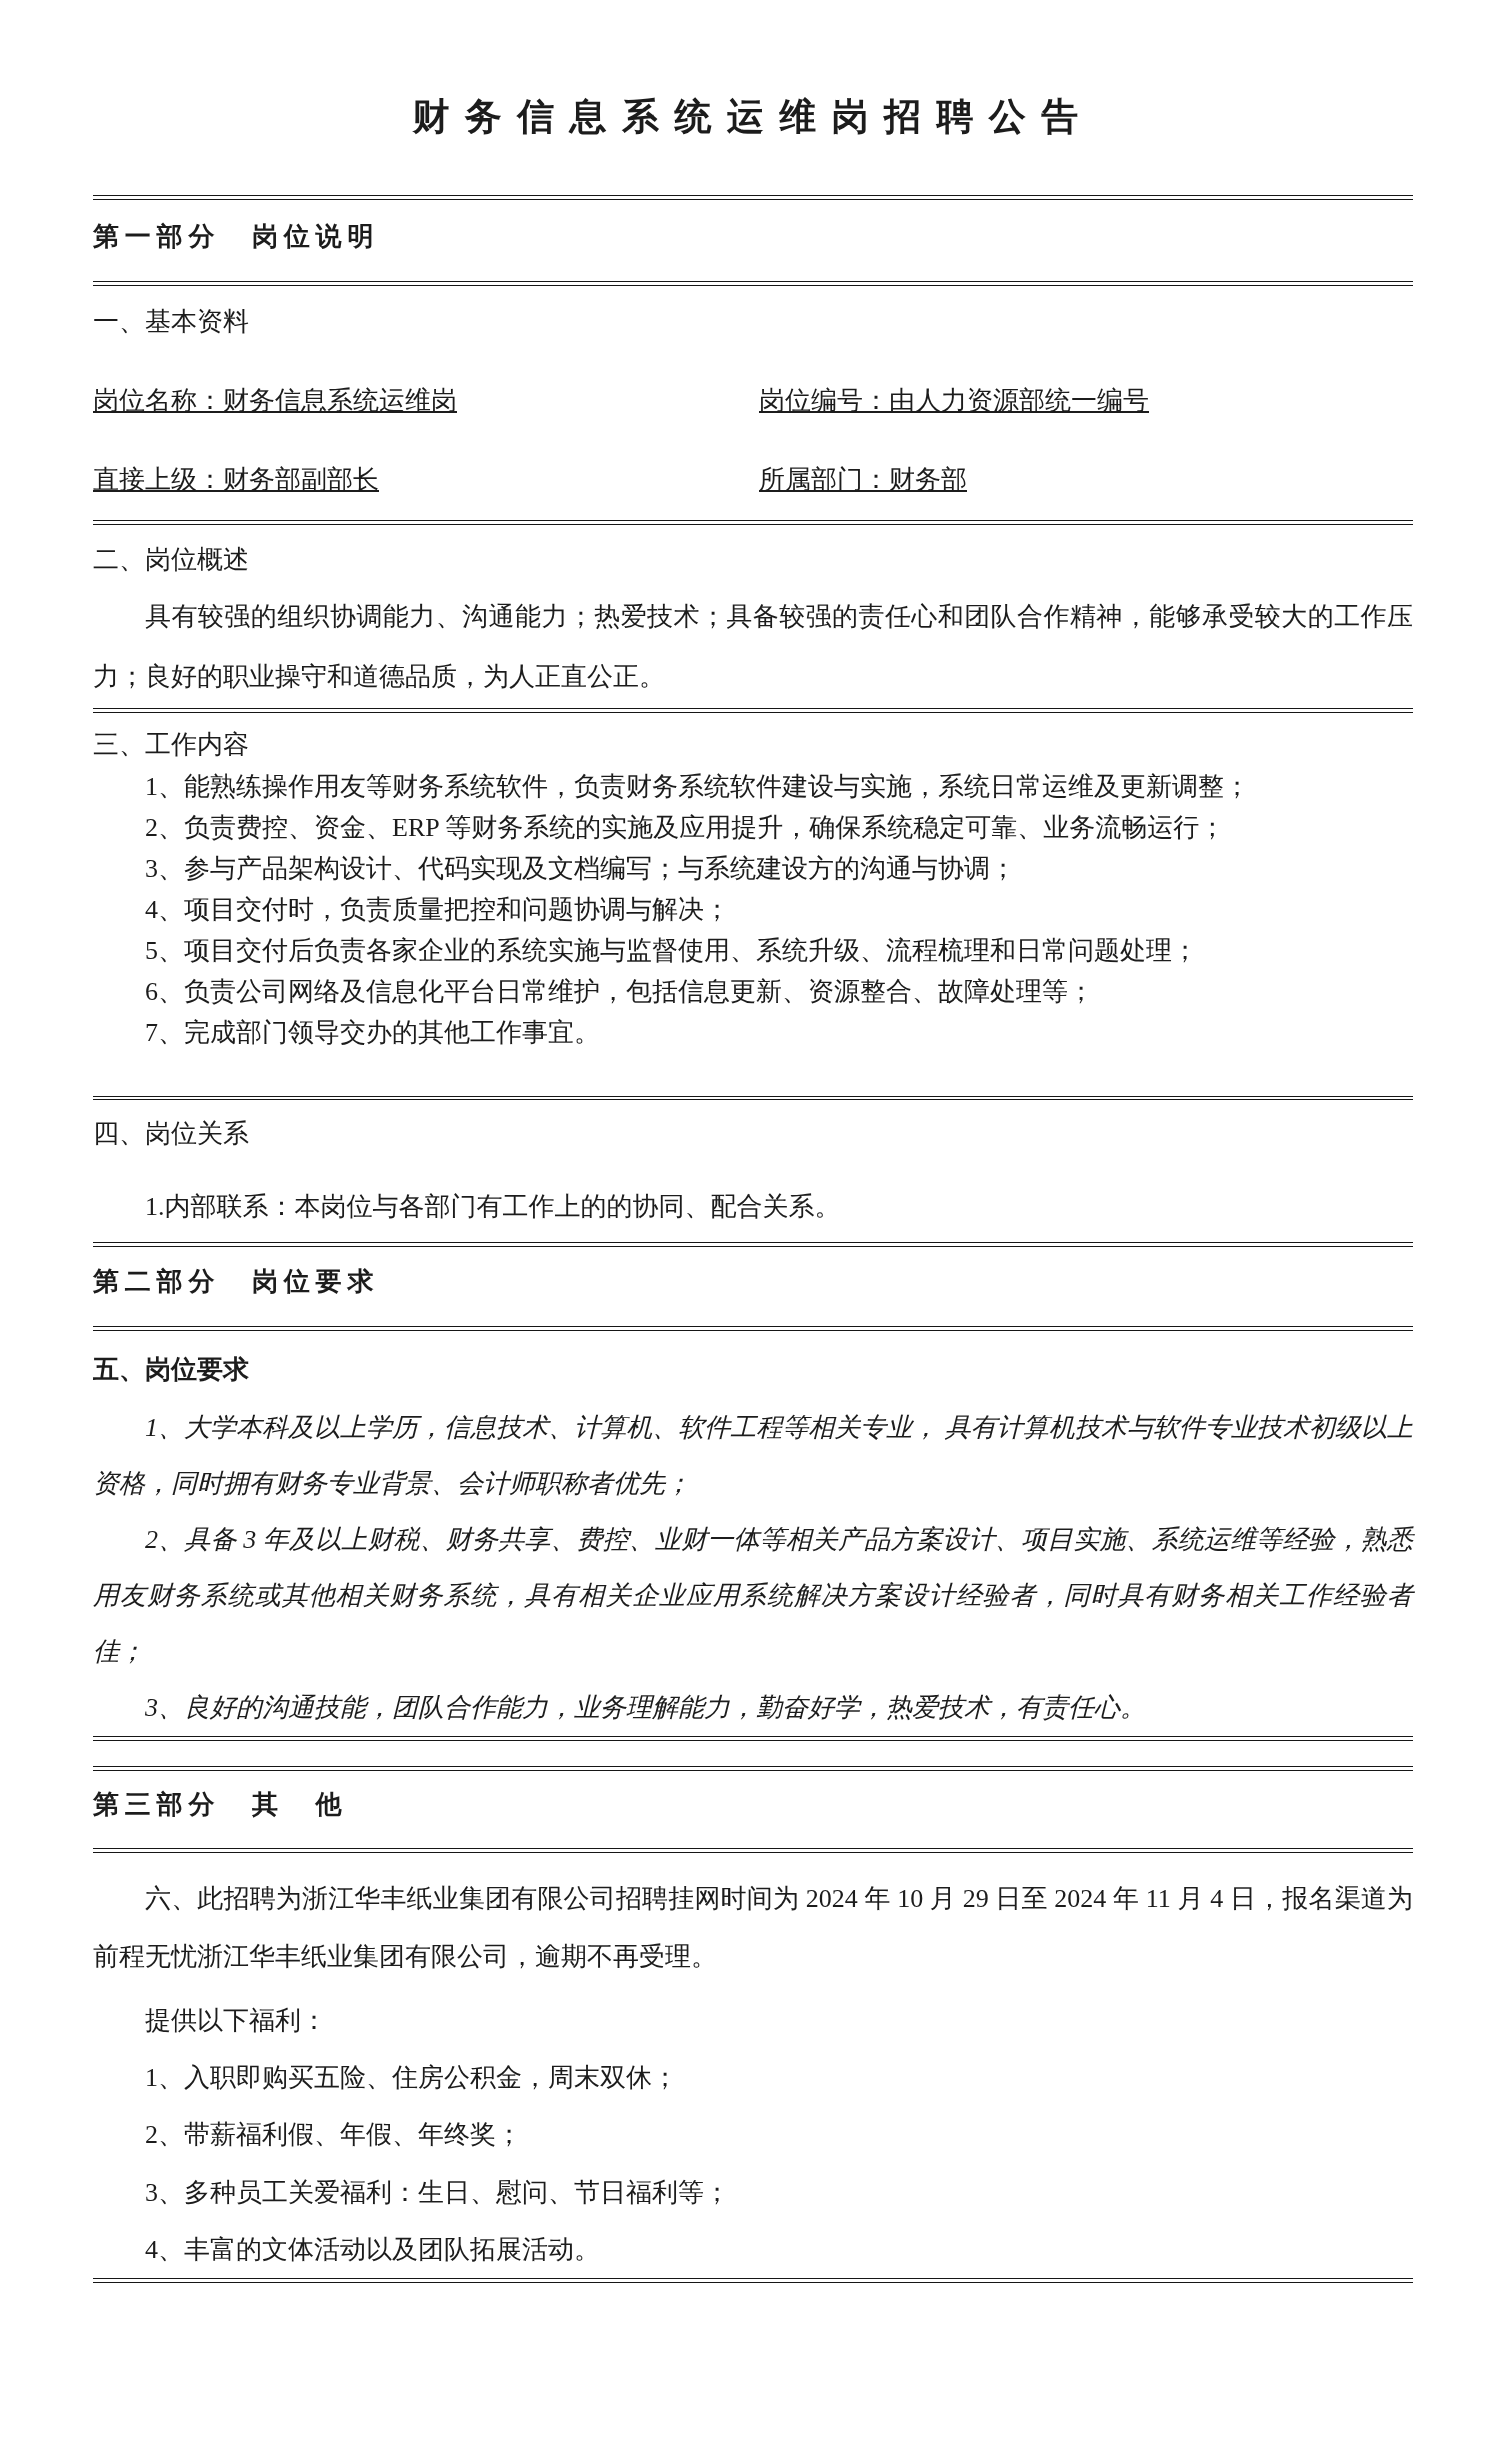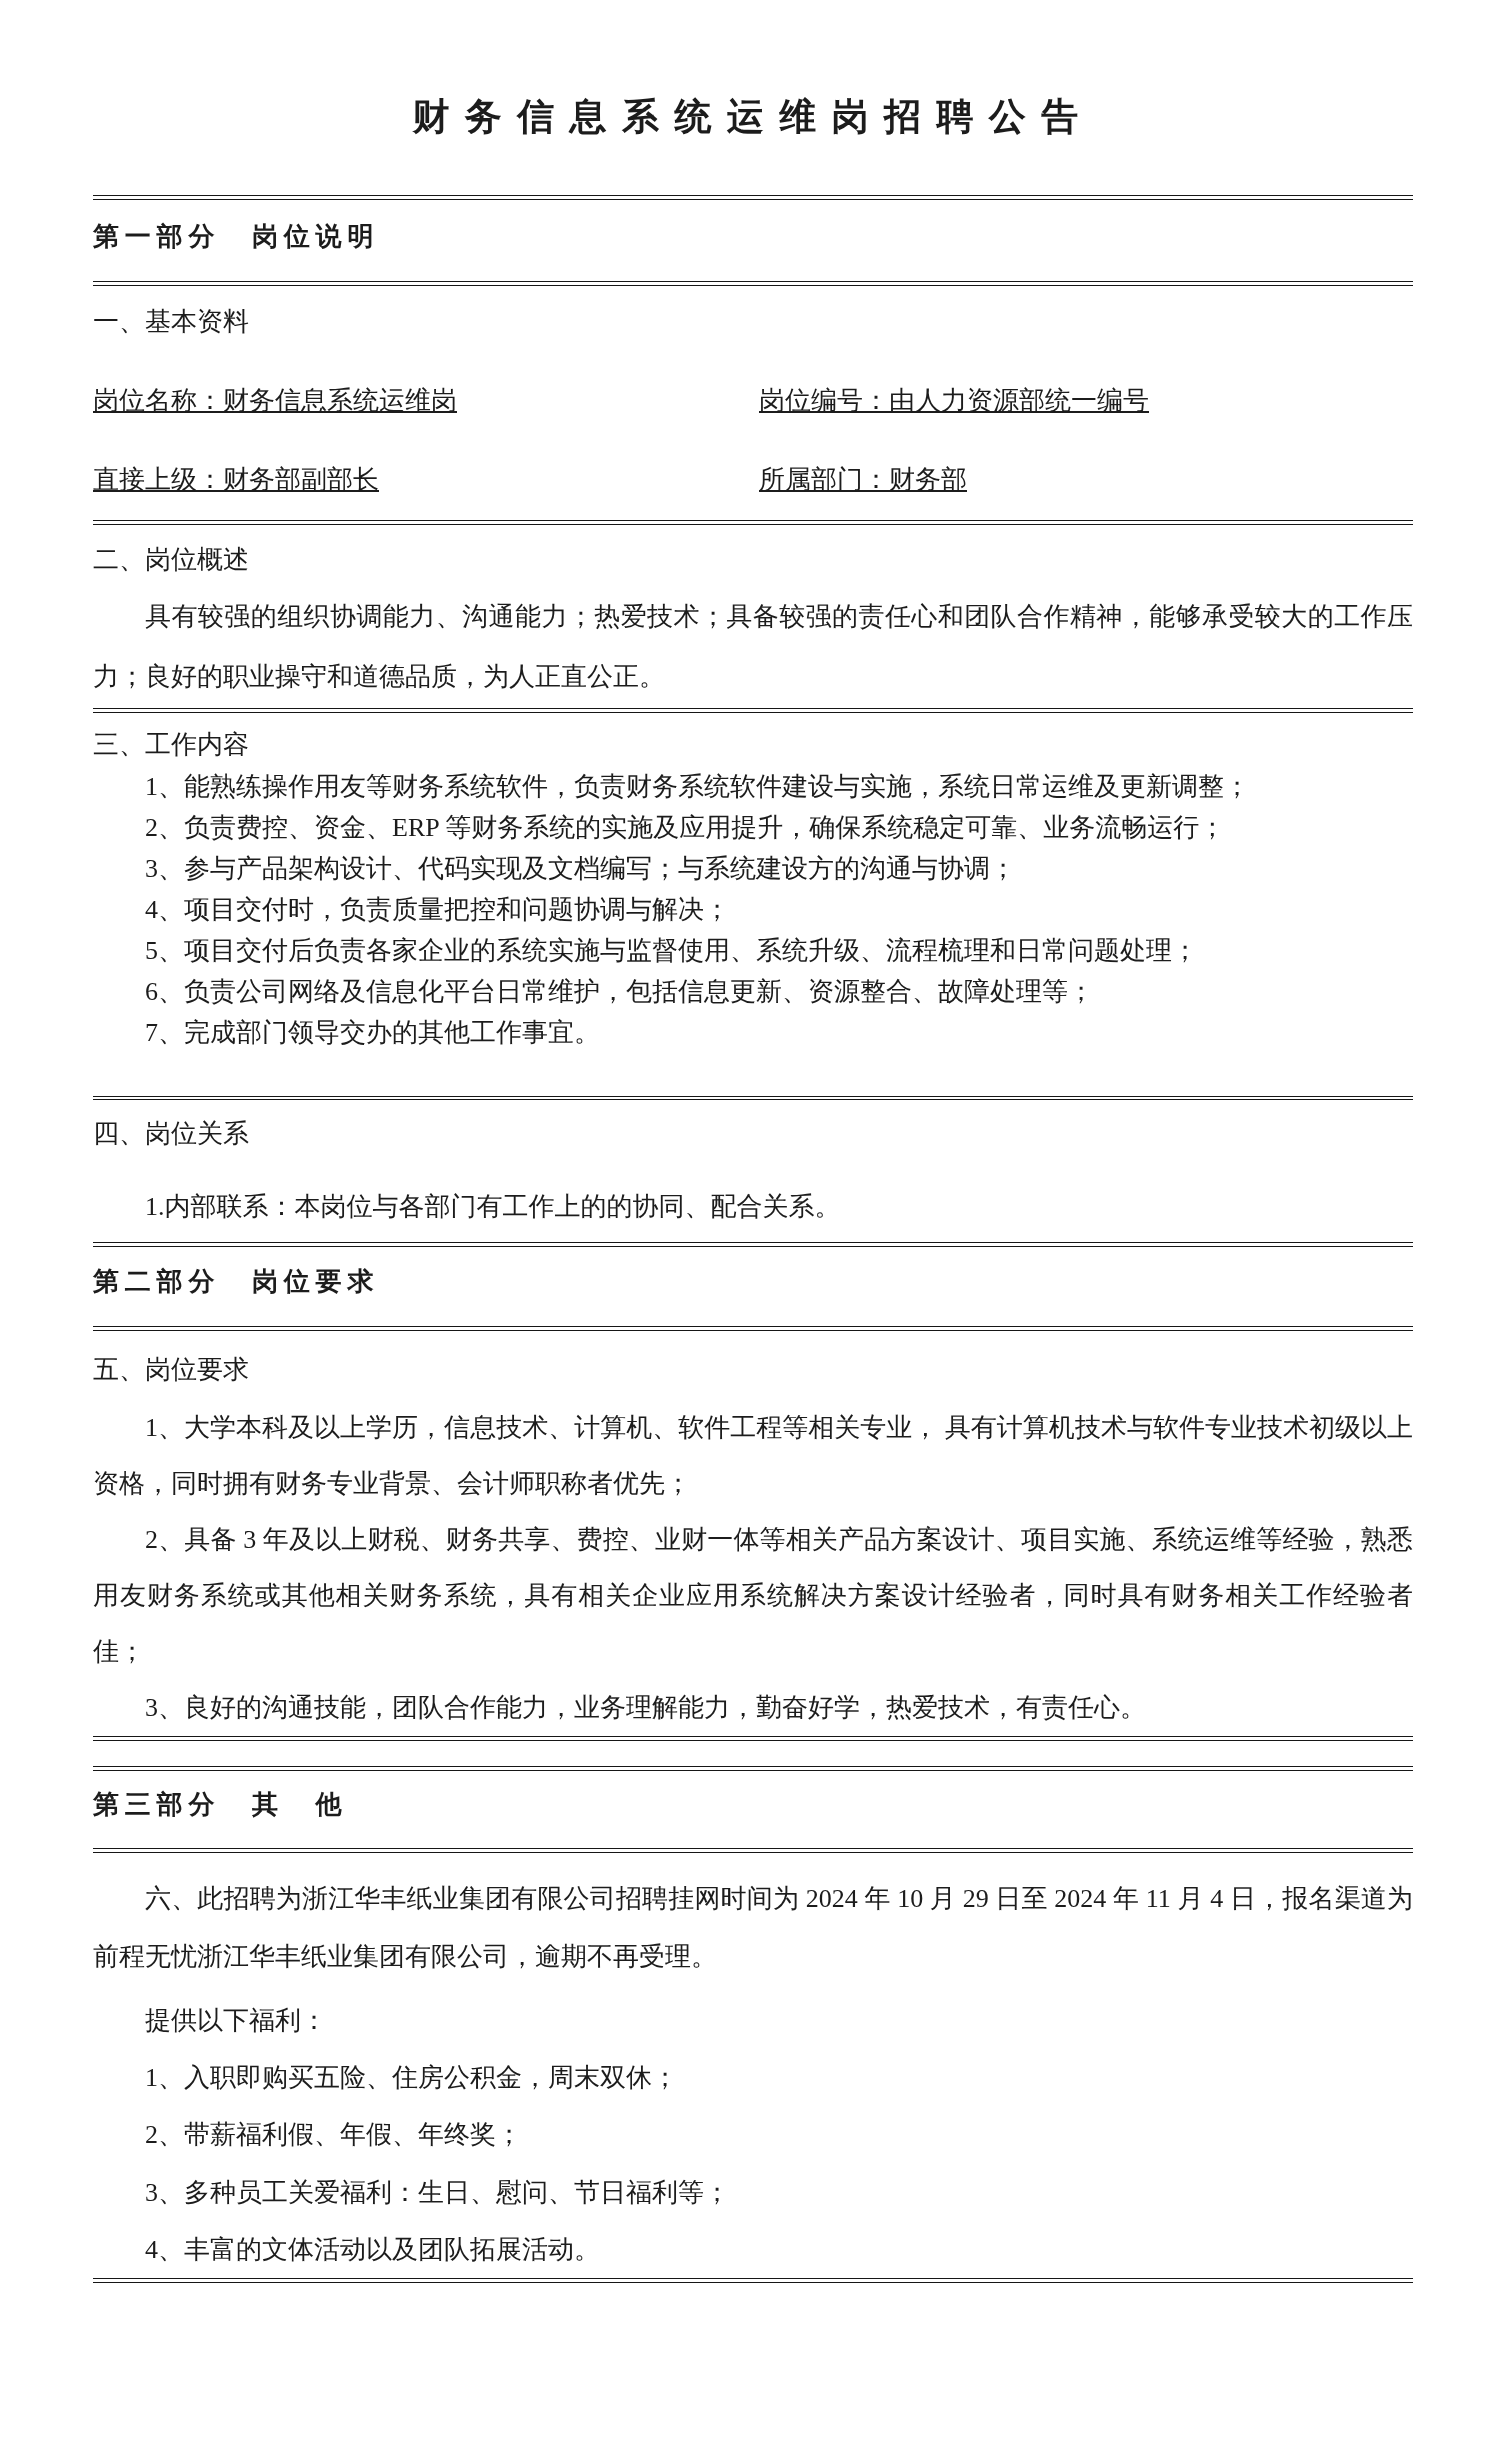--- a/index.html
+++ b/index.html
@@ -70,22 +70,22 @@
   .rule-4 { margin-top: 1.9px; }
   .sec-duties { margin-top: 13.4px; }
   .duties { margin-top: 3.8px; }
   .p-duty { line-height: 41px; }
   .rule-5 { margin-top: 43px; }
   .sec-relations { margin-top: 15.4px; }
   .p-relation { line-height: 41px; margin-top: 35px; }
   .rule-6 { margin-top: 15.4px; }
   .part-heading.p2 { margin-top: 13.4px; }
   .rule-7 { margin-top: 14.4px; }
-  .sec-requirements { margin-top: 21px; }
-  .reqs { margin-top: 13.4px; }
+  .sec-requirements { margin-top: 21px; font-weight: bold; }
+  .reqs { margin-top: 13.4px; font-style: italic; }
   .p-req { line-height: 56px; }
   .rule-8 { margin-top: 0; }
   .rule-9 { margin-top: 25px; }
   .part-heading.p3 { margin-top: 11.5px; }
   .rule-10 { margin-top: 11.5px; }
   .p-notice { line-height: 58px; margin-top: 17.3px; }
   .p-benefits-intro { line-height: 41px; margin-top: 13.4px; }
   .p-benefit { line-height: 41px; margin-top: 16.3px; }
   .rule-11 { margin-top: 7.7px; }
 </style>

